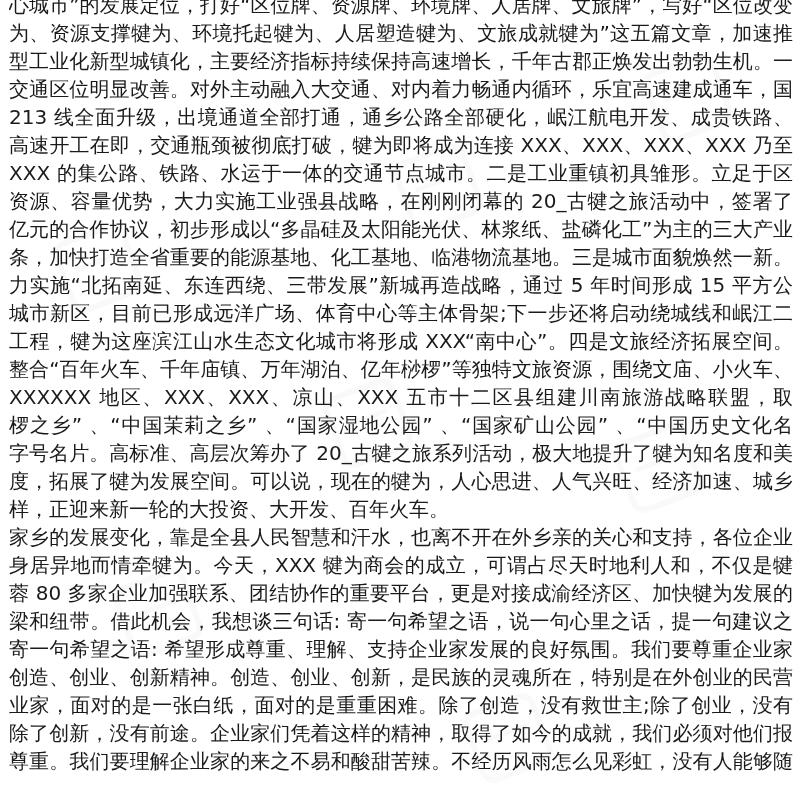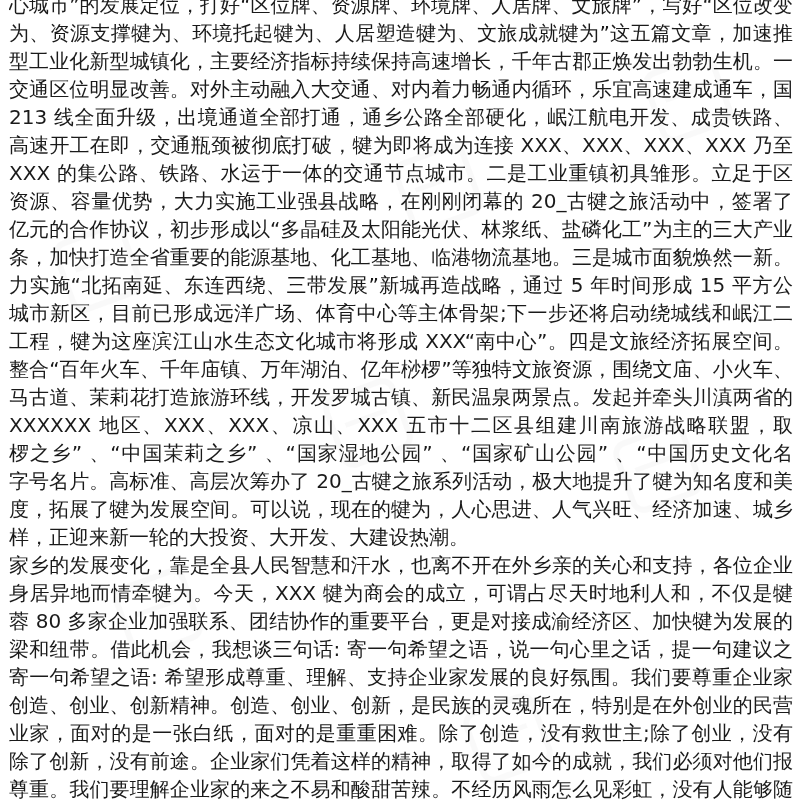--- a/index.html
+++ b/index.html
@@ -81,26 +81,25 @@
   <div class="line">213 线全面升级，出境通道全部打通，通乡公路全部硬化，岷江航电开发、成贵铁路、仁沐</div>
   <div class="line">高速开工在即，交通瓶颈被彻底打破，犍为即将成为连接 XXX、XXX、XXX、XXX 乃至攀西、</div>
   <div class="line">XXX 的集公路、铁路、水运于一体的交通节点城市。二是工业重镇初具雏形。立足于区位、</div>
   <div class="line">资源、容量优势，大力实施工业强县战略，在刚刚闭幕的 20_古犍之旅活动中，签署了 129</div>
   <div class="line">亿元的合作协议，初步形成以“多晶硅及太阳能光伏、林浆纸、盐磷化工”为主的三大产业链</div>
   <div class="line">条，加快打造全省重要的能源基地、化工基地、临港物流基地。三是城市面貌焕然一新。大</div>
   <div class="line">力实施“北拓南延、东连西绕、三带发展”新城再造战略，通过 5 年时间形成 15 平方公里的</div>
   <div class="line">城市新区，目前已形成远洋广场、体育中心等主体骨架;下一步还将启动绕城线和岷江二桥</div>
   <div class="line">工程，犍为这座滨江山水生态文化城市将形成 XXX“南中心”。四是文旅经济拓展空间。全面</div>
   <div class="line">整合“百年火车、千年庙镇、万年湖泊、亿年桫椤”等独特文旅资源，围绕文庙、小火车、芭</div>
-  <div class="line">马古道、茉莉花打造旅游环线，开发罗城古镇、新民温泉两景点。发起并牵头川滇两省的</div>
   <div class="line">XXXXXX 地区、XXX、XXX、凉山、XXX 五市十二区县组建川南旅游战略联盟，取得“中国桫</div>
   <div class="line">椤之乡” 、“中国茉莉之乡” 、“国家湿地公园” 、“国家矿山公园” 、“中国历史文化名镇”等国</div>
   <div class="line">字号名片。高标准、高层次筹办了 20_古犍之旅系列活动，极大地提升了犍为知名度和美誉</div>
   <div class="line">度，拓展了犍为发展空间。可以说，现在的犍为，人心思进、人气兴旺、经济加速、城乡变</div>
-  <div class="line para-end">样，正迎来新一轮的大投资、大开发、大建设热潮。</div>
+  <div class="line para-end">样，正迎来新一轮的大投资、大开发、百年火车。</div>
   <div class="line">家乡的发展变化，靠是全县人民智慧和汗水，也离不开在外乡亲的关心和支持，各位企业家</div>
   <div class="line">身居异地而情牵犍为。今天，XXX 犍为商会的成立，可谓占尽天时地利人和，不仅是犍为在</div>
   <div class="line">蓉 80 多家企业加强联系、团结协作的重要平台，更是对接成渝经济区、加快犍为发展的桥</div>
   <div class="line para-end">梁和纽带。借此机会，我想谈三句话: 寄一句希望之语，说一句心里之话，提一句建议之言。</div>
   <div class="line">寄一句希望之语: 希望形成尊重、理解、支持企业家发展的良好氛围。我们要尊重企业家的</div>
   <div class="line">创造、创业、创新精神。创造、创业、创新，是民族的灵魂所在，特别是在外创业的民营企</div>
   <div class="line">业家，面对的是一张白纸，面对的是重重困难。除了创造，没有救世主;除了创业，没有出路;</div>
   <div class="line">除了创新，没有前途。企业家们凭着这样的精神，取得了如今的成就，我们必须对他们报以</div>
   <div class="line">尊重。我们要理解企业家的来之不易和酸甜苦辣。不经历风雨怎么见彩虹，没有人能够随随</div>
 </div>

